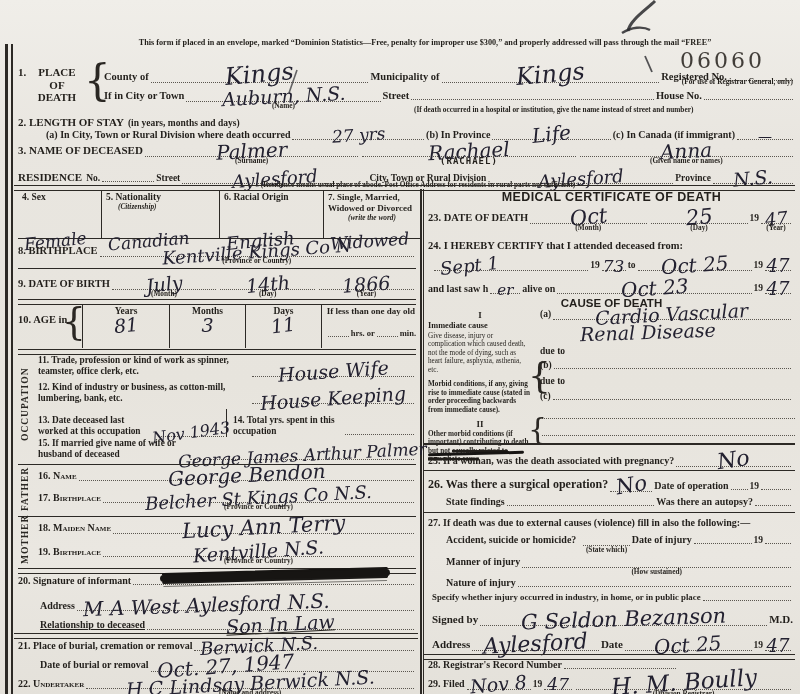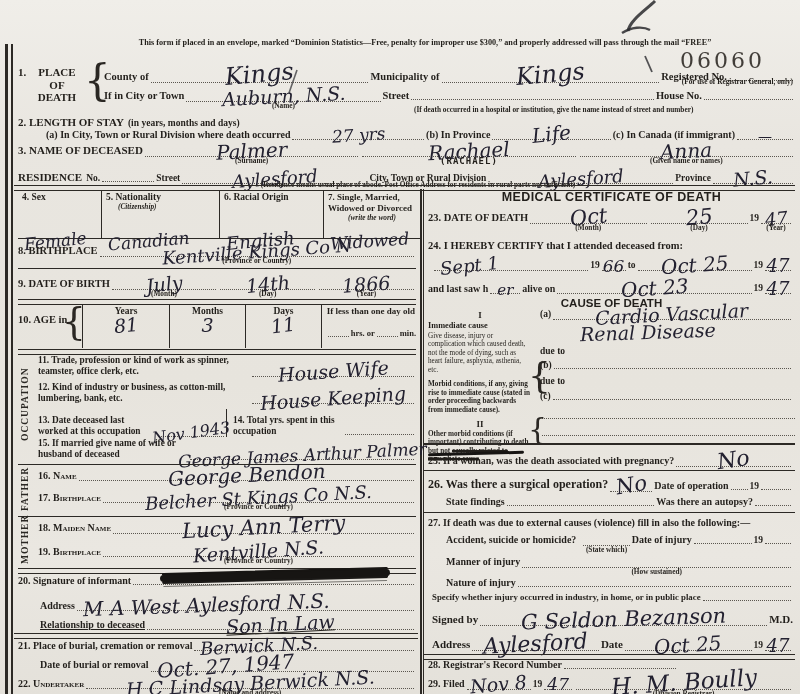--- a/index.html
+++ b/index.html
@@ -350,21 +350,21 @@
     </span>
   </div>
 
   <div class="abs lbl" style="left:428px;top:240px;">24. I HEREBY CERTIFY that I attended deceased from:</div>
   <div class="row abs" style="left:432px;top:256px;width:361px;">
     <span class="fill left" style="flex:1.3;">
         <span class="hw" style="font-size:18px;transform:rotate(-6deg);">Sept 1</span>
       </span>
     <span class="sm">19</span>
     <span class="fill" style="flex:0 0 24px;">
-        <span class="hw" style="font-size:17px;">66</span>
+        <span class="hw" style="font-size:17px;">73</span>
       </span>
     <span class="sm">to</span>
     <span class="fill" style="flex:1;">
         <span class="hw" style="font-size:20px;transform:rotate(-4deg);">Oct 25</span>
       </span>
     <span class="sm">19</span>
     <span class="fill" style="flex:0 0 26px;">
         <span class="hw" style="font-size:18px;">47</span>
       </span>
   </div>

